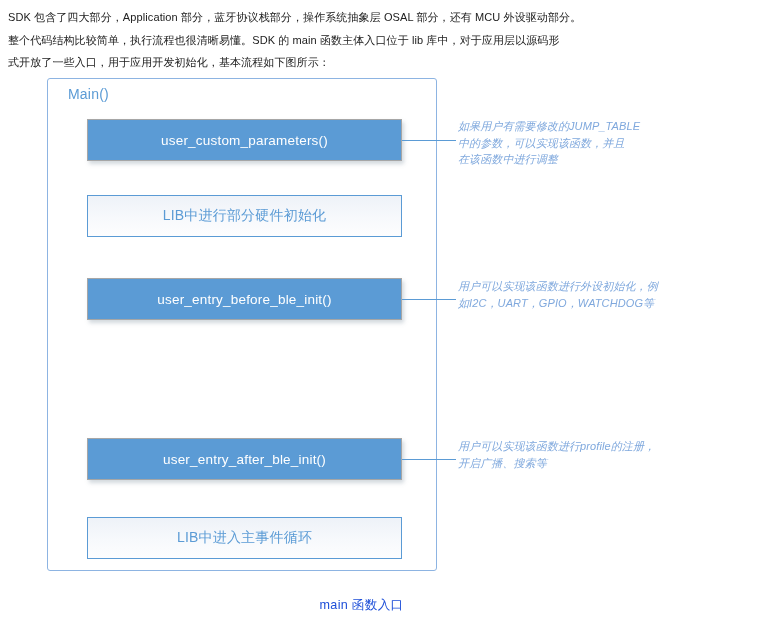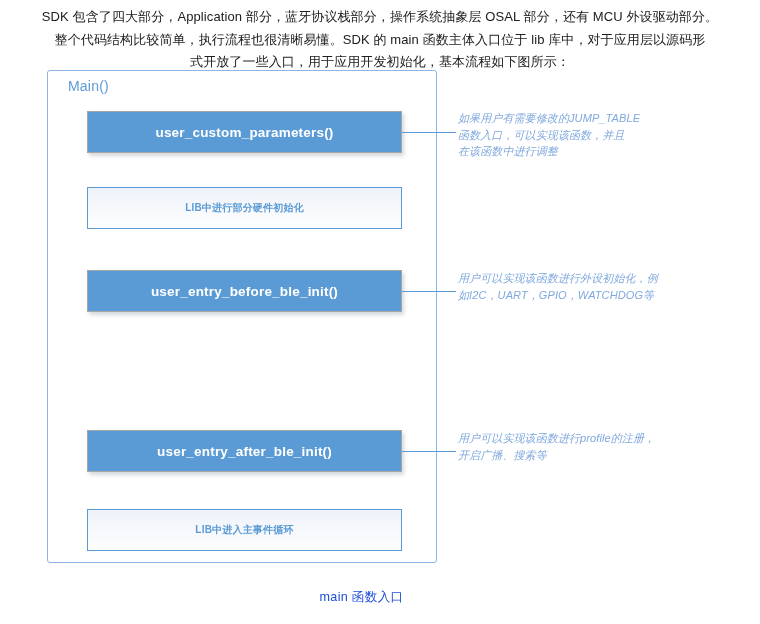--- a/index.html
+++ b/index.html
@@ -15,33 +15,32 @@
     font-family: "Liberation Sans", "DejaVu Sans", sans-serif;
     color: #1a1a1a;
   }
 
   
   #intro {
     position: absolute;
     left: 8px;
     top: 6px;
     width: 744px;
-    font-size: 13px;
+    font-size: 11px;
     line-height: 22.5px;
     color: #202020;
     letter-spacing: 0.1px;
-    text-align: center;
   }
   #intro .ln { display: block; white-space: nowrap; }
 
   
   #diagram {
     position: absolute;
     left: 0;
-    top: 68px;
+    top: 76px;
     width: 760px;
     height: 540px;
   }
 
   .main-container {
     position: absolute;
     left: 47px;
     top: 2px;
     width: 390px;
     height: 493px;
@@ -65,35 +64,34 @@
     position: absolute;
     left: 87px;
     width: 315px;
     height: 42px;
     box-sizing: border-box;
     display: flex;
     align-items: center;
     justify-content: center;
     font-size: 13.5px;
     letter-spacing: 0.2px;
-    font-weight: bold;
   }
 
   .box.filled {
     background: #5b9bd5;
     border: 1px solid #a6a6a6;
     color: #ffffff;
     box-shadow: 2px 3px 4px rgba(130,145,160,0.35);
   }
 
   .box.light {
     background: linear-gradient(180deg, #eef2f8 0%, #f7f9fc 55%, #fdfdfe 100%);
     border: 1.4px solid #5b9bd5;
     color: #5b9bd5;
-    font-size: 10px;
+    font-size: 14px;
   }
 
   .box-y1 { top: 43px; }
   .box-y2 { top: 119px; }
   .box-y3 { top: 202px; }
   .box-y4 { top: 281px; }
   .box-y5 { top: 362px; }
   .box-y6 { top: 441px; }
 
   
@@ -165,21 +163,21 @@
   <div class="box light box-y6">
     <span>LIB中进入主事件循环</span>
   </div>
 
   <div class="connector conn-y1"></div>
   <div class="connector conn-y2"></div>
   <div class="connector conn-y3"></div>
 
   <div class="note note-y1">
     <span class="ln">如果用户有需要修改的JUMP_TABLE</span>
-    <span class="ln">函数入口，可以实现该函数，并且</span>
+    <span class="ln">中的参数，可以实现该函数，并且</span>
     <span class="ln">在该函数中进行调整</span>
   </div>
   <div class="note note-y2">
     <span class="ln">用户可以实现该函数进行外设初始化，例</span>
     <span class="ln">如I2C，UART，GPIO，WATCHDOG等</span>
   </div>
   <div class="note note-y3">
     <span class="ln">用户可以实现该函数进行profile的注册，</span>
     <span class="ln">开启广播、搜索等</span>
   </div>

